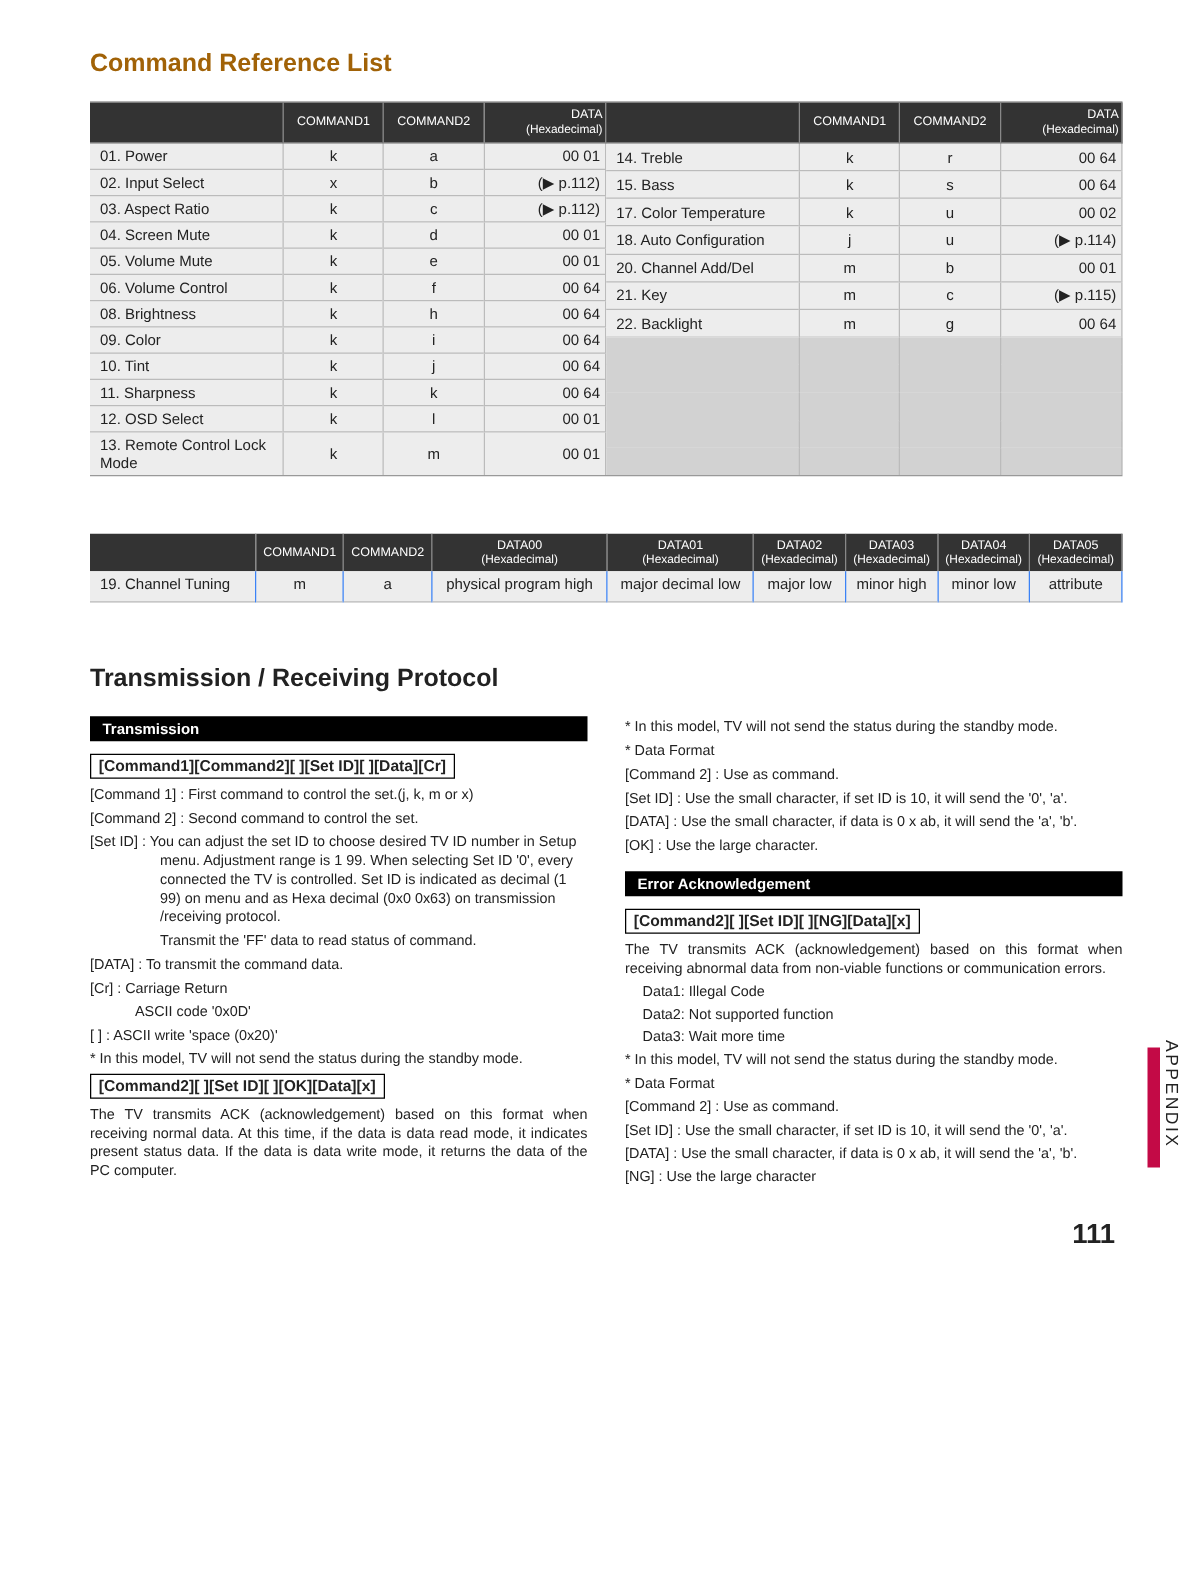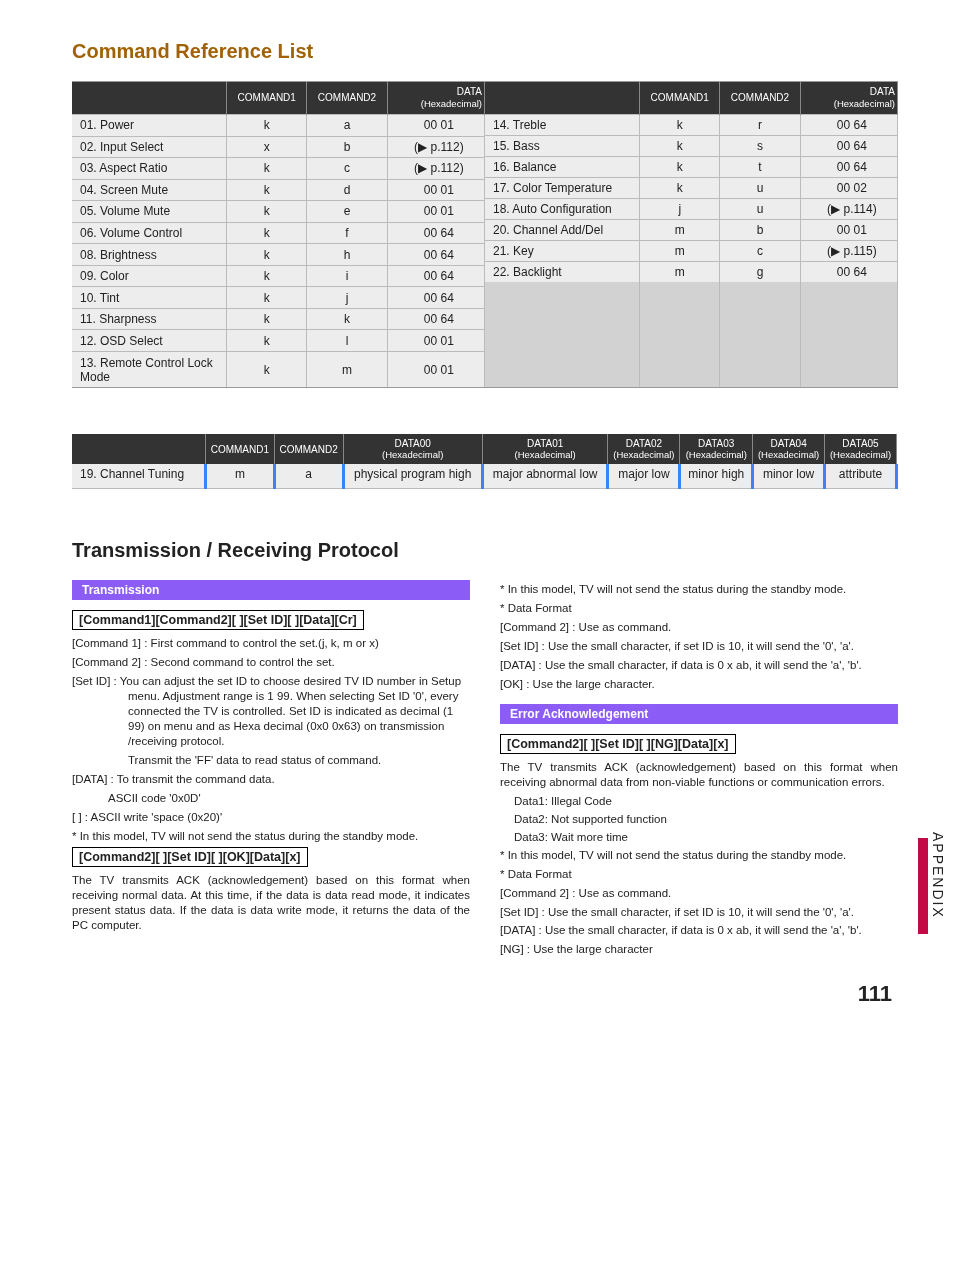--- a/index.html
+++ b/index.html
@@ -53,21 +53,21 @@
   .cmd-tbl td {
     padding: 3px 4px;
     border-top: 1px solid #bbb;
     border-right: 1px solid #bbb;
     background: #ededed;
     vertical-align: middle;
     font-size: 12px;
   }
   .cmd-tbl td.label { text-align: left; padding-left: 8px; }
   .cmd-tbl td.center { text-align: center; }
-  .cmd-tbl td.data-cell { text-align: center; white-space: nowrap; padding-left: 10px;}
+  .cmd-tbl td.data-cell { text-align: right; white-space: nowrap; padding-left: 10px;}
   .tiny-note { font-size: 9.5px; }
 
   
   .tbl2 {
     width: 100%;
     border-collapse: collapse;
     margin-top: 46px;
     border-bottom: 1px solid #bbb;
   }
   .tbl2 th {
@@ -75,33 +75,33 @@
     color: #fff;
     font-weight: normal;
     font-size: 10px;
     padding: 4px 2px;
     border-right: 1px solid #888;
     line-height: 1.1;
   }
   .tbl2 td {
     background: #ededed;
     padding: 4px 4px 6px 4px;
-    border-right: 3px solid #3b82f6;
+    border-right: 1px solid #3b82f6;
     text-align: center;
     font-size: 12px;
     vertical-align: middle;
     line-height: 1.15;
   }
   .tbl2 .name-col { width: 120px; text-align: left; padding-left: 8px; }
 
   
   .tr-wrap { display: flex; gap: 30px; }
   .tr-col { flex: 1; display: flex; flex-direction: column; }
   .tr-head {
-    background: #8b5cf6;
+    background: #000000;
     color: #fff;
     padding: 3px 10px;
     font-weight: bold;
     font-size: 12px;
     margin-bottom: 8px;
   }
   .tr-cmd-box {
     border: 1.3px solid #000;
     display: inline-block;
     padding: 2px 6px;
@@ -257,26 +257,20 @@
           <tr>
             <td class="label">14. Treble</td>
             <td class="center">k</td>
             <td class="center">r</td>
             <td class="data-cell">00   64</td>
           </tr>
           <tr>
             <td class="label">15. Bass</td>
             <td class="center">k</td>
             <td class="center">s</td>
-            <td class="data-cell">00   64</td>
-          </tr>
-          <tr>
-            <td class="label">16. Balance</td>
-            <td class="center">k</td>
-            <td class="center">t</td>
             <td class="data-cell">00   64</td>
           </tr>
           <tr>
             <td class="label">17. Color Temperature</td>
             <td class="center">k</td>
             <td class="center">u</td>
             <td class="data-cell">00   02</td>
           </tr>
           <tr>
             <td class="label">18. Auto Configuration</td>
@@ -349,40 +343,41 @@
           <th>DATA04<br><span class="tiny-note">(Hexadecimal)</span></th>
           <th>DATA05<br><span class="tiny-note">(Hexadecimal)</span></th>
         </tr>
   </thead>
   <tbody>
     <tr id="tbl2row">
           <td class="name-col">19. Channel Tuning</td>
           <td>m</td>
           <td>a</td>
           <td>physical program high</td>
-          <td>major abnormal low</td>
+          <td>major decimal low</td>
           <td>major low</td>
           <td>minor high</td>
           <td>minor low</td>
           <td>attribute</td>
         </tr>
   </tbody>
 </table>
 
 <h2>Transmission / Receiving  Protocol</h2>
 
 <div class="tr-wrap">
   <div class="tr-col">
     <div class="tr-head">Transmission</div>
     <div><span class="tr-cmd-box">[Command1][Command2][  ][Set ID][  ][Data][Cr]</span></div>
     <p>[Command 1] : First command to control the set.(j, k, m or x)</p>
     <p>[Command 2] : Second command to control the set.</p>
     <p class="hang">[Set ID] : You can adjust the set ID to choose desired TV ID number in Setup menu. Adjustment range is 1   99. When selecting Set ID '0', every connected the TV is controlled. Set ID is indicated as decimal (1   99) on menu and as Hexa decimal (0x0   0x63) on transmission /receiving protocol.</p>
     <p style="padding-left:56px;">Transmit the 'FF' data to read status of command.</p>
     <p>[DATA] : To transmit the command data.</p>
+    <p>[Cr] : Carriage Return</p>
     <p style="padding-left:36px;">ASCII code '0x0D'</p>
     <p>[  ] : ASCII write 'space (0x20)'</p>
     <p class="note">* In this model, TV will not send the status during the standby mode.</p>
 
     <div><span class="tr-cmd-box">[Command2][  ][Set ID][  ][OK][Data][x]</span></div>
     <p style="text-align:justify;">The TV transmits ACK (acknowledgement) based on this format when receiving normal data. At this time, if the data is data read mode, it indicates present status data. If the data is data write mode, it returns the data of the PC computer.</p>
   </div>
 
   <div class="tr-col">
     <p class="note">* In this model, TV will not send the status during the standby mode.</p>

